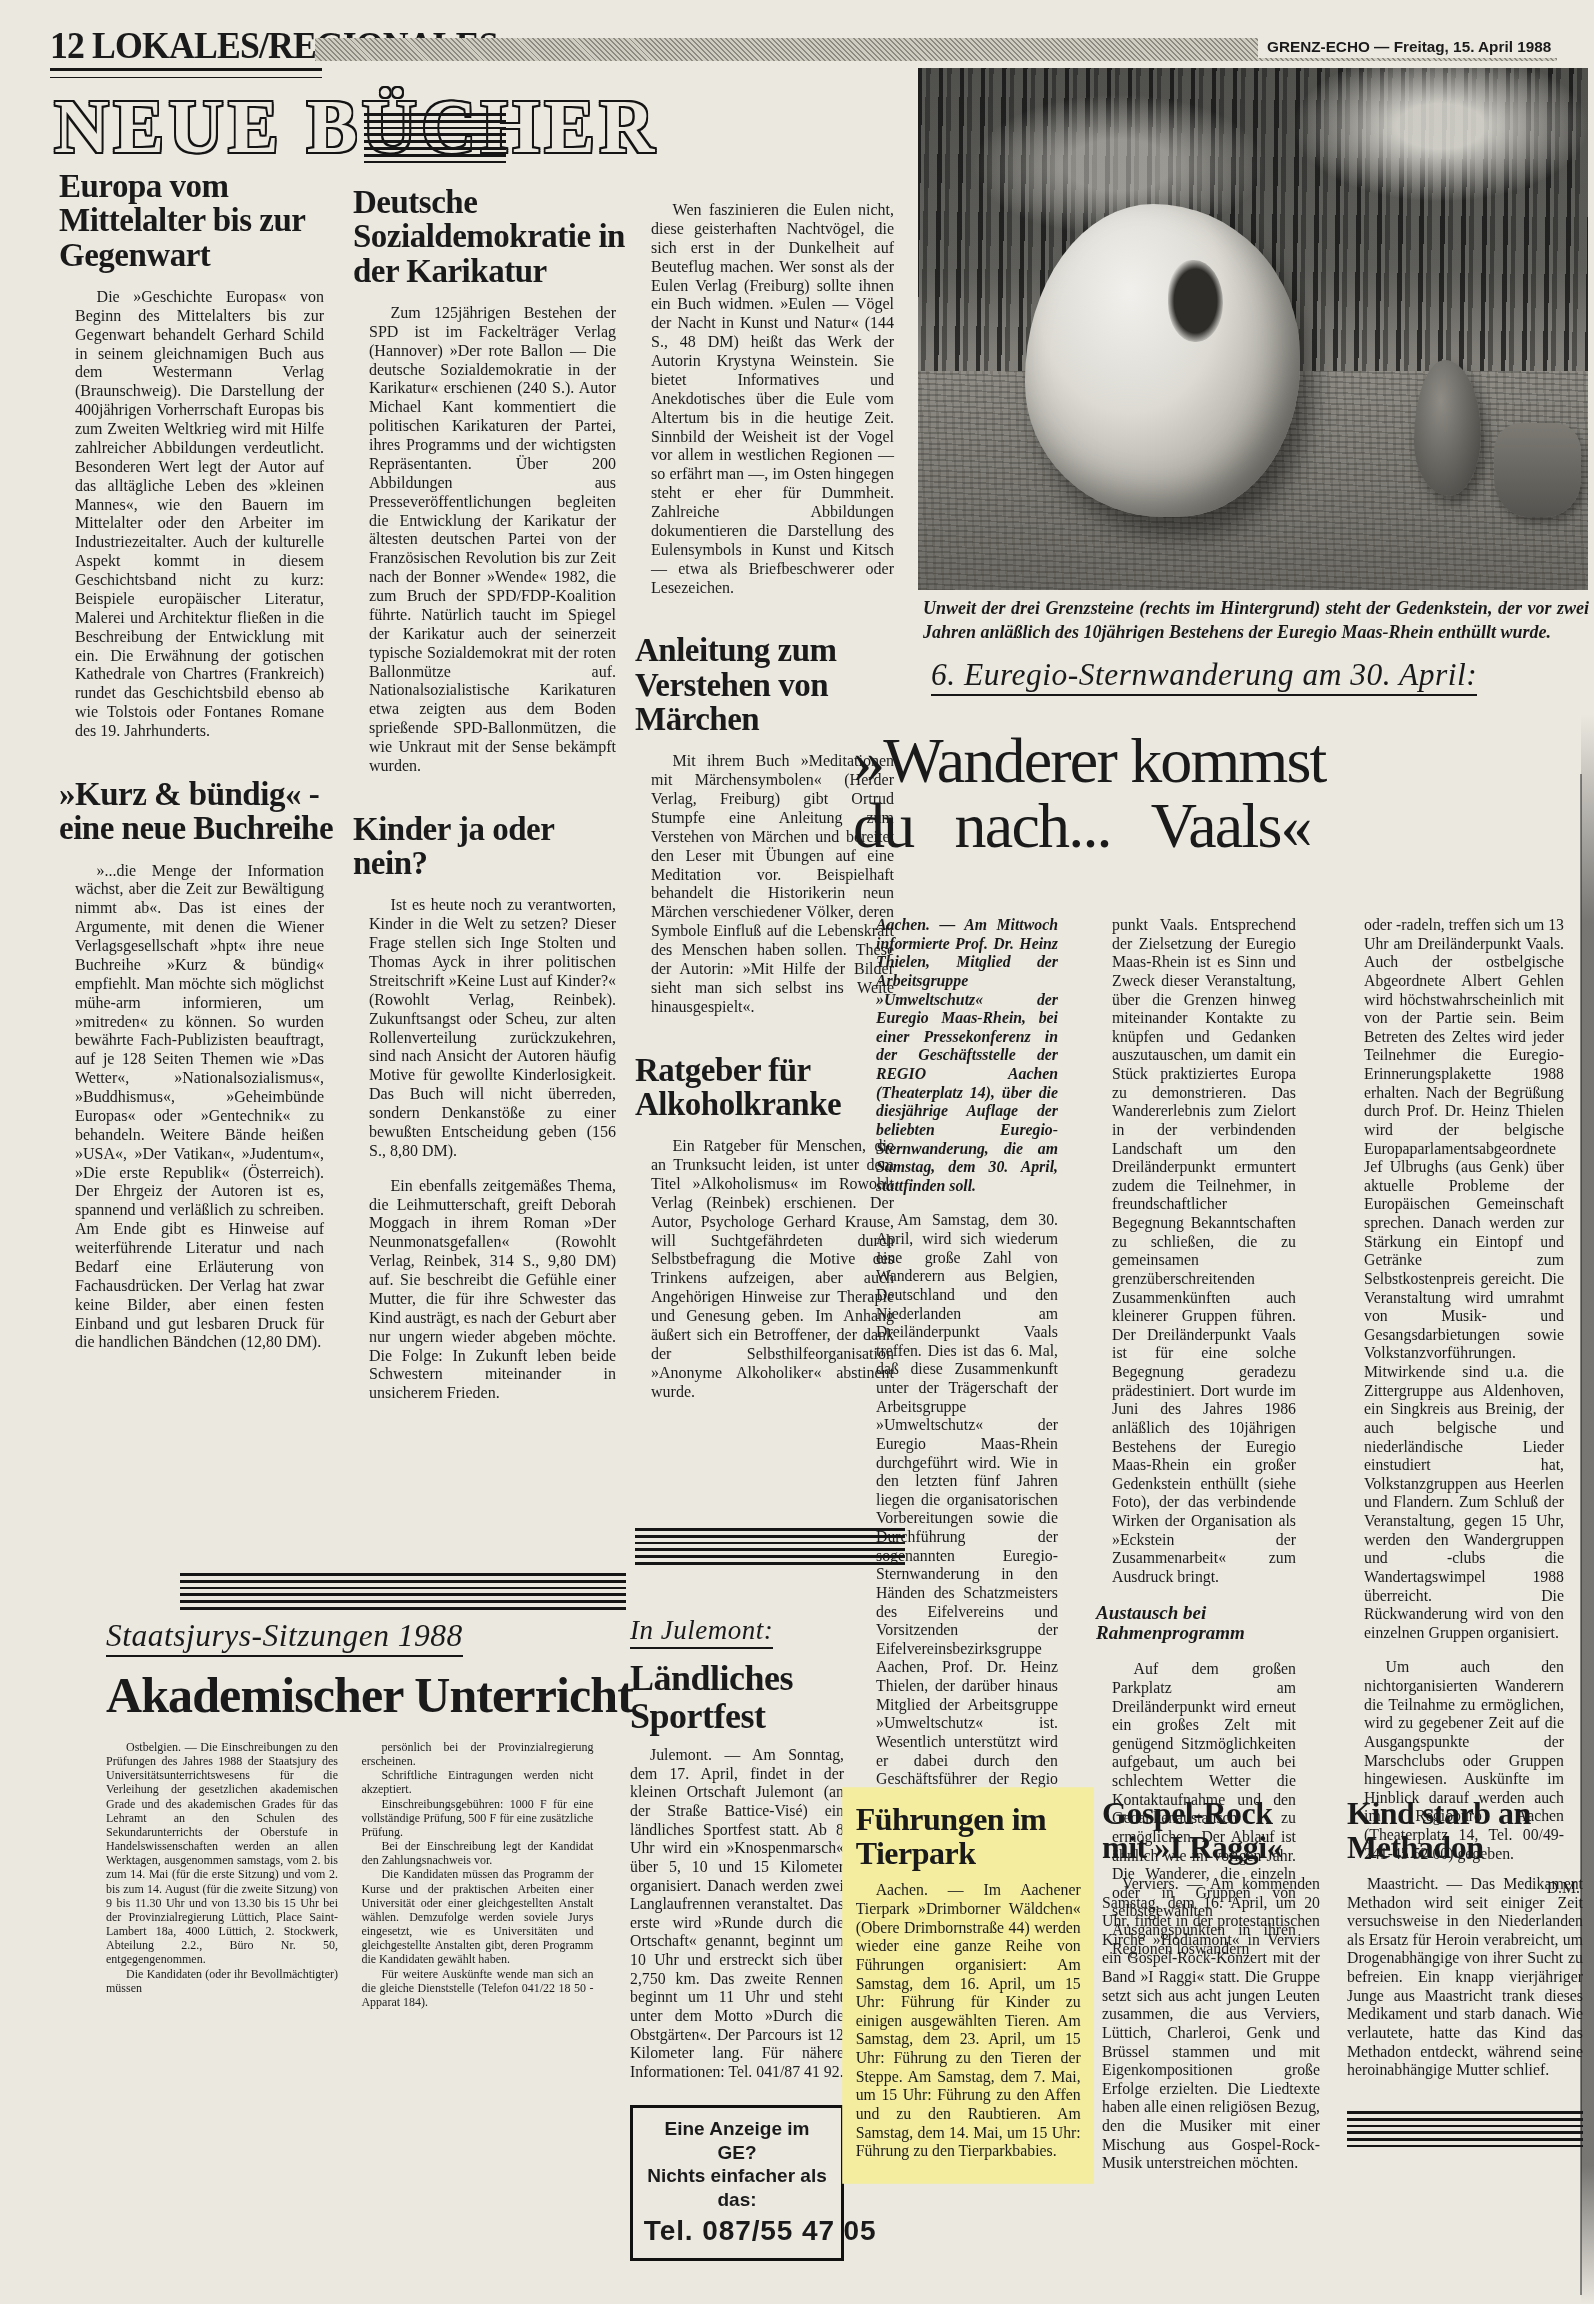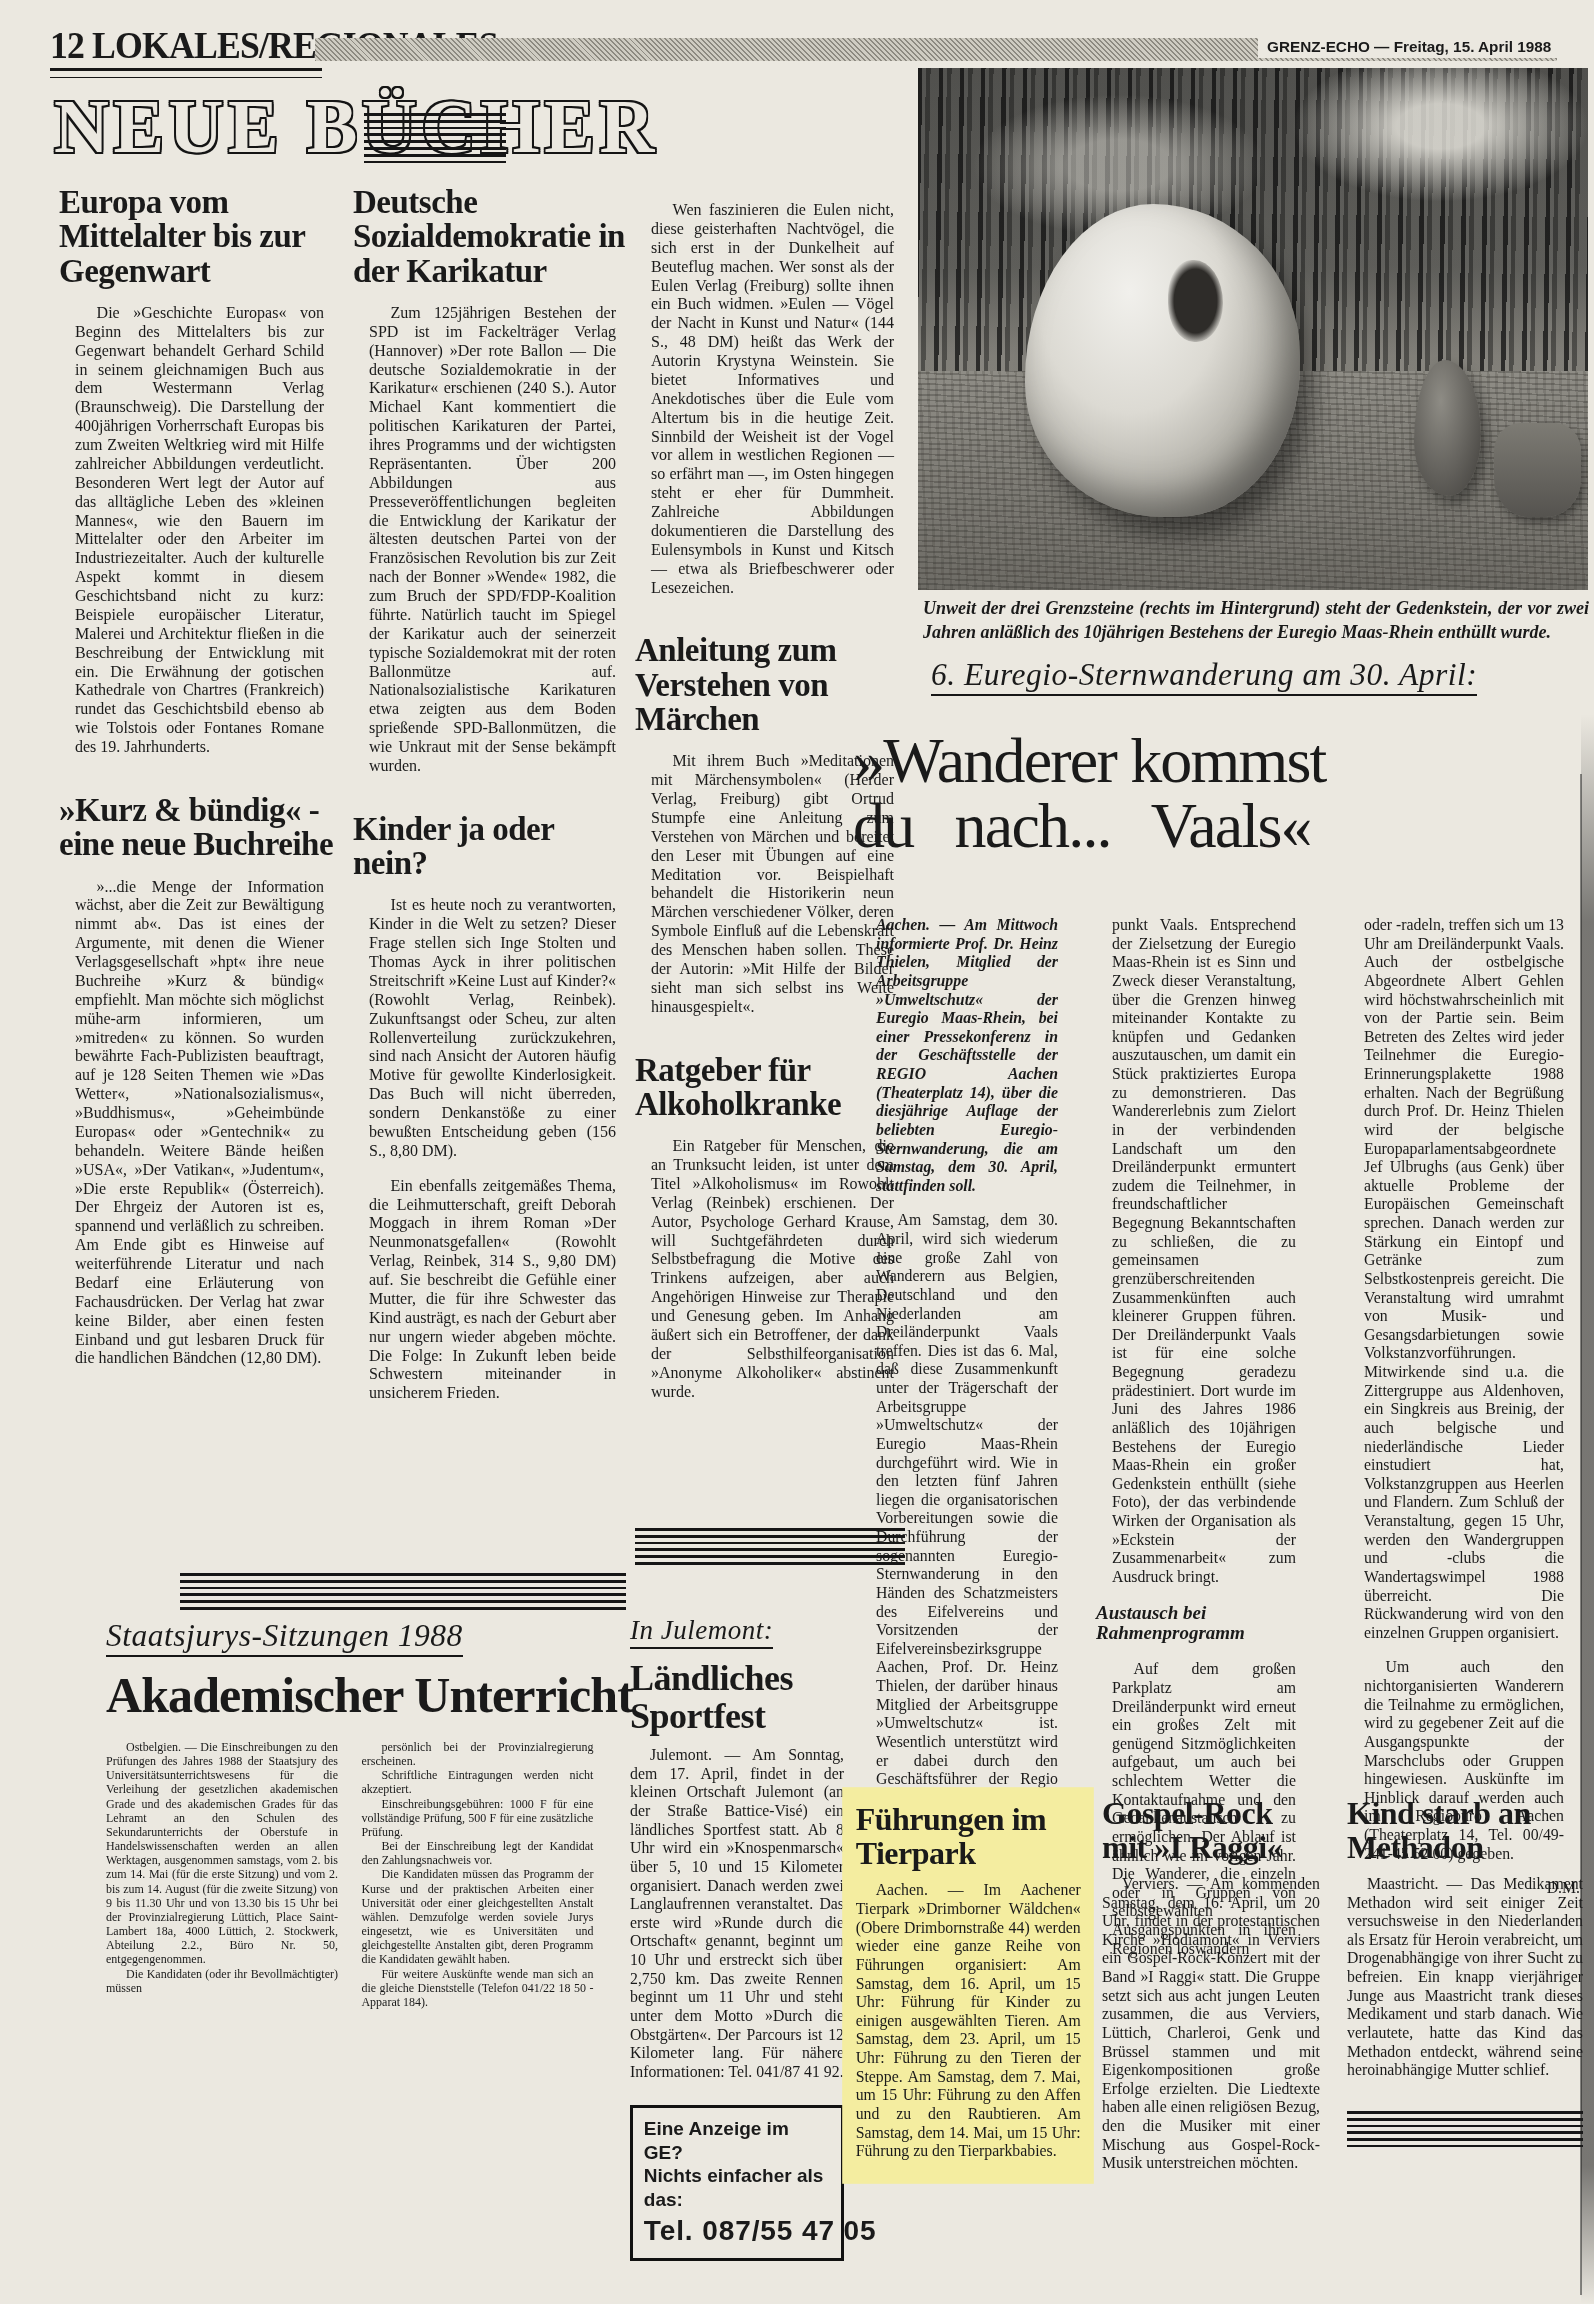--- a/index.html
+++ b/index.html
@@ -106,21 +106,21 @@
   .bot p{font-size:15.8px;line-height:1.18;margin:0;text-indent:20px;}
   .bot{position:absolute;text-align:justify;}
   .sj-head{font-size:50px;font-weight:bold;margin:9px 0 16px;letter-spacing:-0.9px;white-space:nowrap;}
   .sj-cols{display:flex;gap:23.4px;}
   .sj-cols > div{width:232px;text-align:justify;}
   .sj-cols p{font-size:12px;line-height:1.18;margin:0;text-indent:20px;}
   .small-kicker{font-size:27px;}
   .sf-head{font-size:36px;line-height:1.05;font-weight:bold;margin:10.8px 0 10.8px;letter-spacing:-0.5px;}
   .ad-box{
     margin-top:23.4px;border:3.6px solid #111;padding:9px 10.8px 10.8px;
-    font-family:"Liberation Sans",sans-serif;font-weight:bold;text-align:left;background:#ebe8e0;
+    font-family:"Liberation Sans",sans-serif;font-weight:bold;text-align:center;background:#ebe8e0;
   }
   .ad-box .ad-line{font-size:19px;line-height:1.25;text-indent:0;}
   .ad-box .ad-phone{font-size:28px;letter-spacing:0.9px;margin-top:3.6px;text-indent:0;white-space:nowrap;}
   .highlight-box{background:#f4eda0;padding:14.4px 11.7px 21.6px;box-shadow:0 0 0 1.8px #f4eda0;}
   .edge-shadow{
     position:absolute;right:0;top:0;width:12.6px;height:100%;
     background:linear-gradient(to bottom,rgba(0,0,0,0) 0 31%,rgba(25,25,25,.55) 40% 94%,rgba(0,0,0,0) 100%);
   }
   .edge-line{position:absolute;right:11.7px;top:774px;width:2.7px;height:1521px;background:rgba(30,30,30,.5);}
 </style>
@@ -130,21 +130,21 @@
 <div class="page">
 
   <div class="section-label">12 LOKALES/REGIONALES</div>
   <div class="hatch-band"></div>
   <div class="masthead">GRENZ-ECHO — Freitag, 15. April 1988</div>
   <div class="header-rule"></div>
 
   <div class="books-title">NEUE BÜCHER</div>
   <div class="title-stripes stripes"></div>
 
-  <div class="col" style="left:59px;top:185px;width:281px;">
+  <div class="col" style="left:59px;top:169px;width:281px;">
     <article>
       <h2>Europa vom Mittelalter bis zur Gegenwart</h2>
       <p>Die »Geschichte Europas« von Beginn des Mittelalters bis zur Gegenwart behandelt Gerhard Schild in seinem gleichnamigen Buch aus dem Westermann Verlag (Braunschweig). Die Darstellung der 400jährigen Vorherrschaft Europas bis zum Zweiten Weltkrieg wird mit Hilfe zahlreicher Abbildungen verdeutlicht. Besonderen Wert legt der Autor auf das alltägliche Leben des »kleinen Mannes«, wie den Bauern im Mittelalter oder den Arbeiter im Industriezeitalter. Auch der kulturelle Aspekt kommt in diesem Geschichtsband nicht zu kurz: Beispiele europäischer Literatur, Malerei und Architektur fließen in die Beschreibung der Entwicklung mit ein. Die Erwähnung der gotischen Kathedrale von Chartres (Frankreich) rundet das Geschichtsbild ebenso ab wie Tolstois oder Fontanes Romane des 19. Jahrhunderts.</p>
     </article>
     <article>
       <h2>»Kurz &amp; bündig« - eine neue Buchreihe</h2>
       <p>»...die Menge der Information wächst, aber die Zeit zur Bewältigung nimmt ab«. Das ist eines der Argumente, mit denen die Wiener Verlagsgesellschaft »hpt« ihre neue Buchreihe »Kurz &amp; bündig« empfiehlt. Man möchte sich möglichst mühe-arm informieren, um »mitreden« zu können. So wurden bewährte Fach-Publizisten beauftragt, auf je 128 Seiten Themen wie »Das Wetter«, »Nationalsozialismus«, »Buddhismus«, »Geheimbünde Europas« oder »Gentechnik« zu behandeln. Weitere Bände heißen »USA«, »Der Vatikan«, »Judentum«, »Die erste Republik« (Österreich). Der Ehrgeiz der Autoren ist es, spannend und verläßlich zu schreiben. Am Ende gibt es Hinweise auf weiterführende Literatur und nach Bedarf eine Erläuterung von Fachausdrücken. Der Verlag hat zwar keine Bilder, aber einen festen Einband und gut lesbaren Druck für die handlichen Bändchen (12,80 DM).</p>
     </article>
   </div>
 

